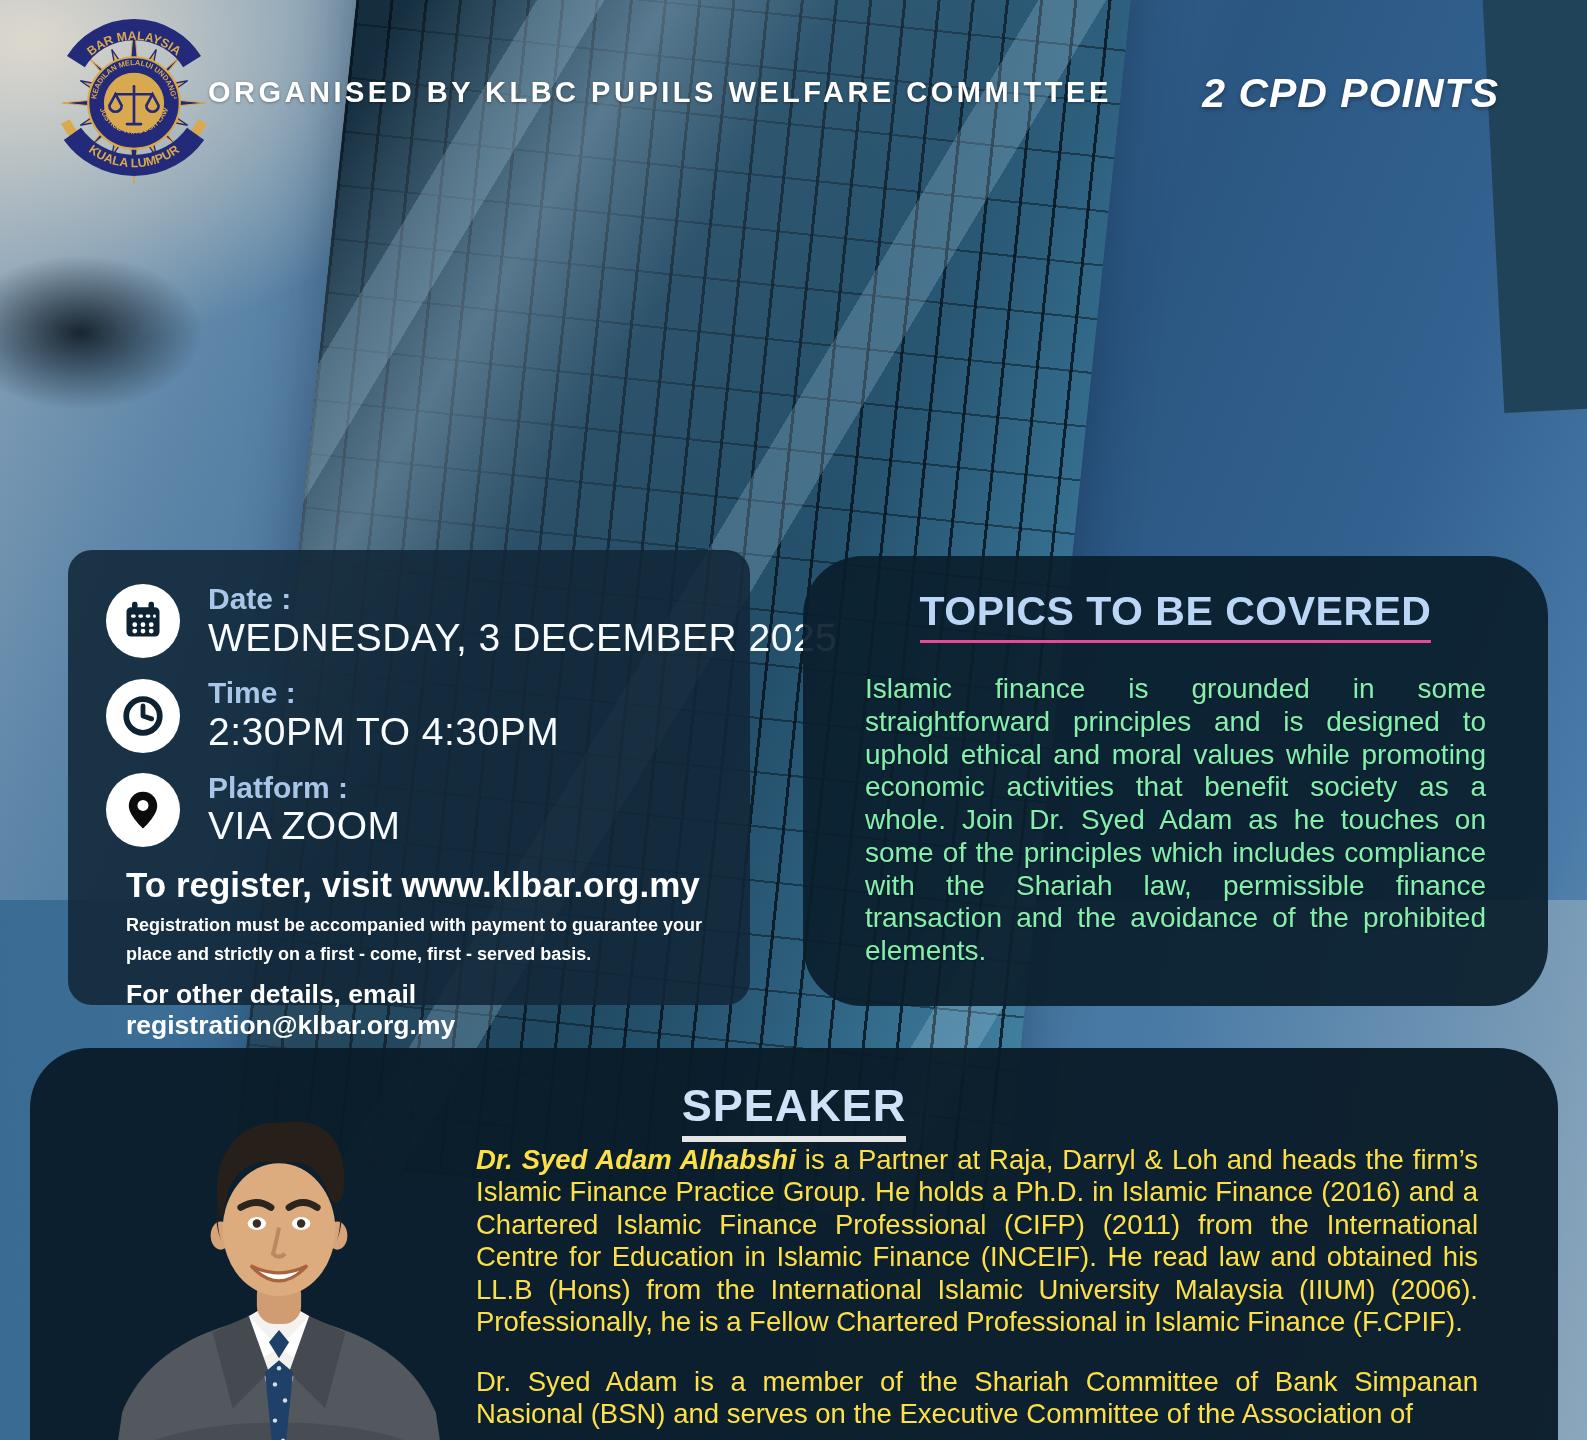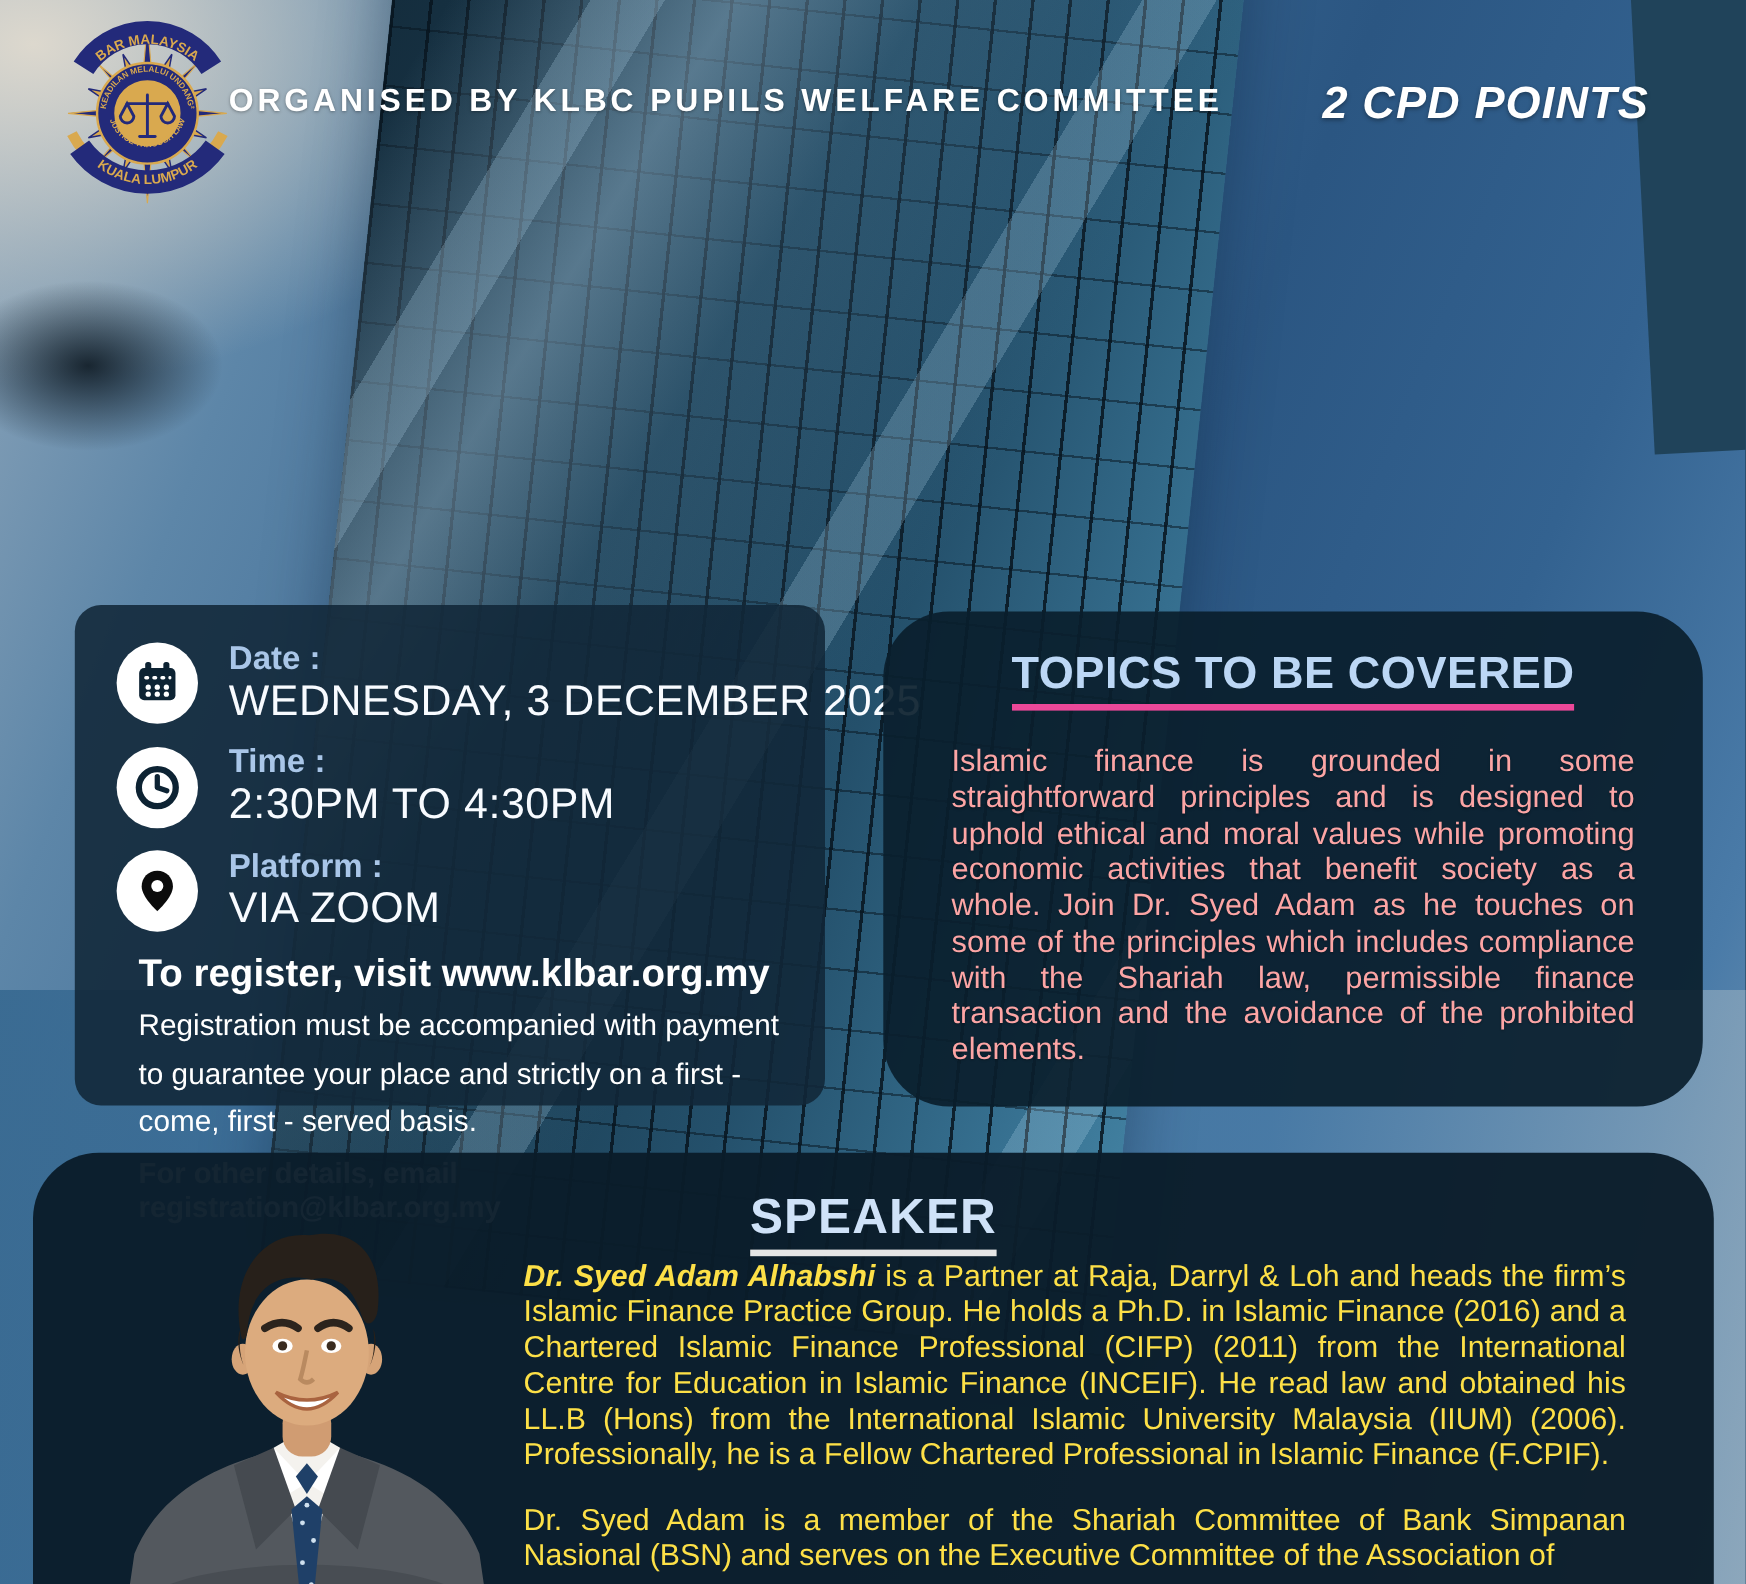--- a/index.html
+++ b/index.html
@@ -77,37 +77,37 @@
     padding:32px 36px 0 38px;box-sizing:border-box;
   }
   .info-row{display:flex;align-items:center;gap:28px;margin-bottom:16px;}
   .icon-circle{
     width:74px;height:74px;border-radius:50%;background:#fff;flex:none;
     display:flex;align-items:center;justify-content:center;
   }
   .info-label{color:#a9c6e8;font-weight:bold;font-size:30px;line-height:1.12;}
   .info-value{color:#f8fbff;font-size:39px;line-height:1.15;letter-spacing:.5px;white-space:nowrap;}
   .register-title{color:#fff;font-weight:bold;font-size:35px;margin:10px 0 6px 20px;}
-  .register-note{color:#fff;font-weight:normal;font-size:27px;line-height:1.6;margin:0 0 0 20px;width:600px;}
+  .register-note{color:#fff;font-weight:bold;font-size:18px;line-height:1.6;margin:0 0 0 20px;width:600px;}
   .register-email{color:#fff;font-weight:bold;font-size:26.5px;margin:10px 0 0 20px;}
   
   .panel-topics{
     position:absolute;left:803px;top:556px;width:745px;height:450px;
     background:rgba(10,30,45,0.92);border-radius:60px;
     padding:32px 62px 0 62px;box-sizing:border-box;
   }
   .topics-heading{
     text-align:center;margin-bottom:30px;
   }
   .topics-heading span{
     display:inline-block;color:#bcd7f5;font-weight:bold;font-size:41px;letter-spacing:.5px;
-    border-bottom:6px solid #ec4899;padding-bottom:5px;
+    border-bottom:3px solid #ec4899;padding-bottom:5px;
   }
   .topics-body{
-    color:#fca5a5;font-size:28px;line-height:1.17;text-align:justify;
+    color:#86efac;font-size:28px;line-height:1.17;text-align:justify;
     text-shadow:0 1px 2px rgba(0,0,0,.3);
   }
   
   .panel-speaker{
     position:absolute;left:30px;top:1048px;width:1528px;height:560px;
     background:rgba(10,28,42,0.96);border-radius:60px 60px 0 0;
   }
   .speaker-heading{text-align:center;margin-top:32px;}
   .speaker-heading span{
     display:inline-block;color:#cfe2f8;font-weight:bold;font-size:45px;letter-spacing:1px;

